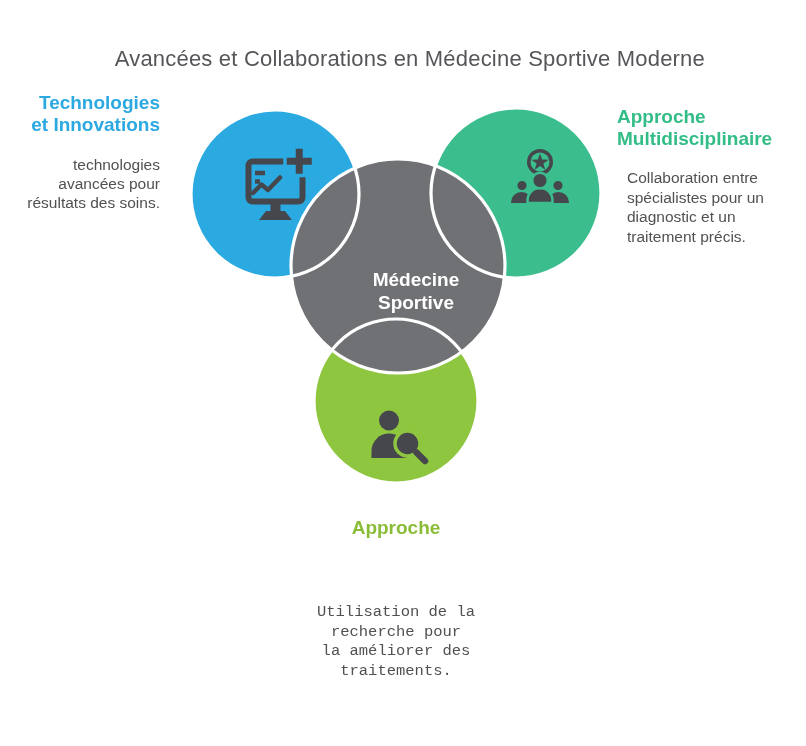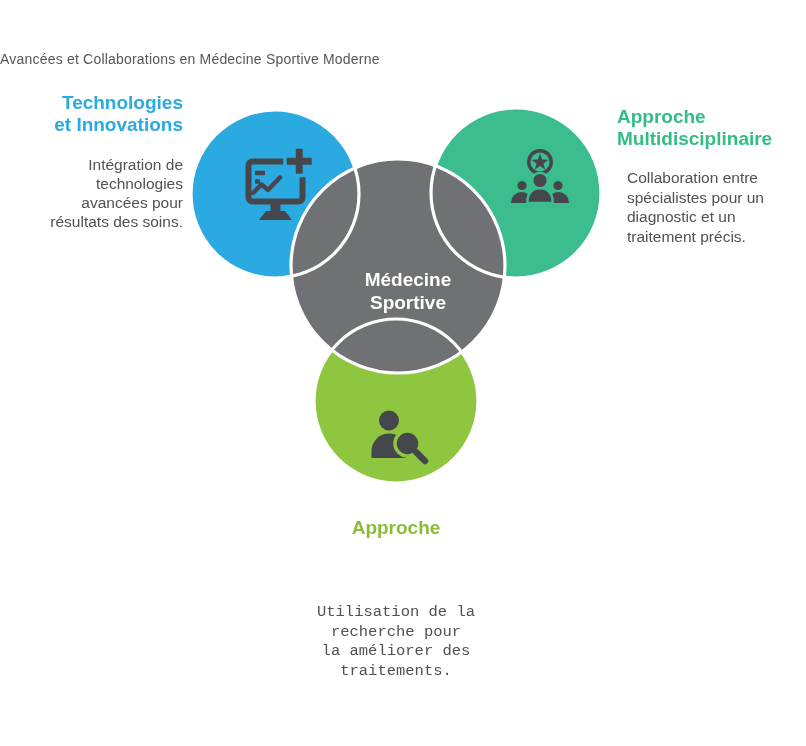--- a/index.html
+++ b/index.html
@@ -17,36 +17,36 @@
   .fill-lime{fill:var(--c-lime);}
   .fill-gray{fill:var(--c-gray);}
   .fill-icon{fill:var(--c-icon_dark);}
   .stroke-icon{stroke:var(--c-icon_dark);}
   .stroke-blue{stroke:var(--c-blue);}
   .stroke-green{stroke:var(--c-green);}
   .stroke-lime{stroke:var(--c-lime);}
   .stroke-white{stroke:#ffffff;fill:none;}
 
   .title{
-    top:48px;left:0;width:705px;text-align:left;
-    font-size:14px;line-height:22px;color:var(--c-title_text);
+    top:48px;left:0;width:705px;text-align:right;
+    font-size:22px;line-height:22px;color:var(--c-title_text);
     letter-spacing:.2px;
   }
   .heading{font-weight:bold;font-size:19px;line-height:21.5px;}
   .heading-blue{color:var(--c-heading_blue);}
   .heading-green{color:var(--c-heading_green);}
   .heading-lime{color:var(--c-heading_lime);}
   .body-text{font-size:15.5px;line-height:19px;color:var(--c-body_text);}
 
-  .block-left{left:23px;width:160px;text-align:right;}
+  .block-left{left:0;width:160px;text-align:right;}
   .block-right{left:617px;width:185px;text-align:left;}
   .block-bottom{left:296px;width:200px;text-align:center;}
 
   .center-label{
-    top:268px;left:328px;width:160px;text-align:center;
+    top:268px;left:336px;width:160px;text-align:center;
     font-weight:bold;font-size:19px;line-height:23px;color:var(--c-center_text);
   }
 </style>
 </head>
 <body>
 
 <div class="abs title">Avancées et Collaborations en Médecine Sportive Moderne</div>
 
 <svg class="abs" style="top:0;left:0;" width="806" height="746" viewBox="0 0 806 746">
 
@@ -93,21 +93,20 @@
 <div class="abs center-label">
     <div>Médecine</div>
     <div>Sportive</div>
   </div>
 
 <div class="abs block-left heading heading-blue" style="top:92px;">
     <div>Technologies</div>
     <div>et Innovations</div>
   </div>
 <div class="abs block-left body-text" style="top:155px;">
-    <div>Intégration de</div>
     <div>technologies</div>
     <div>avancées pour</div>
     <div>résultats des soins.</div>
   </div>
 
 <div class="abs block-right heading heading-green" style="top:106px;">
     <div>Approche</div>
     <div>Multidisciplinaire</div>
   </div>
 <div class="abs block-right body-text" style="top:168px;left:627px;line-height:19.5px;">

